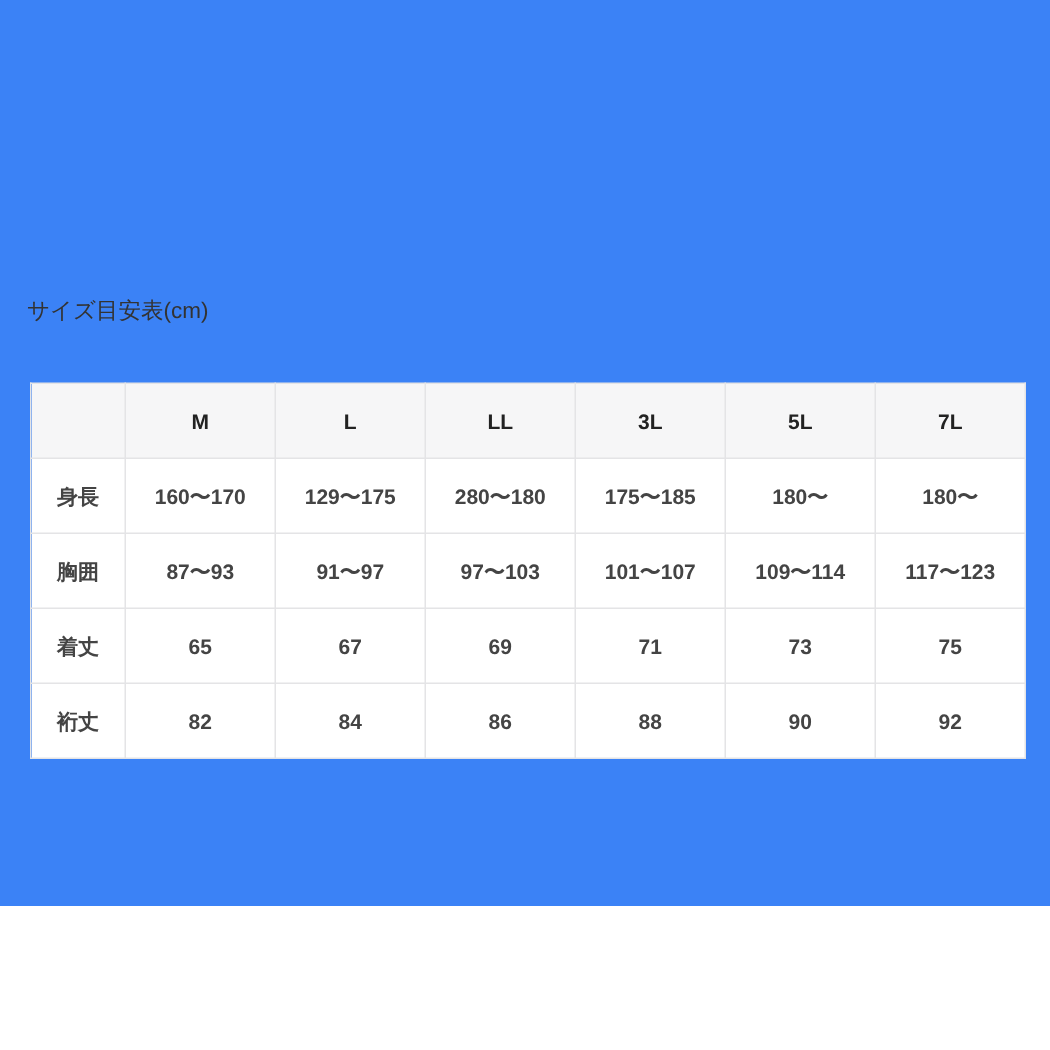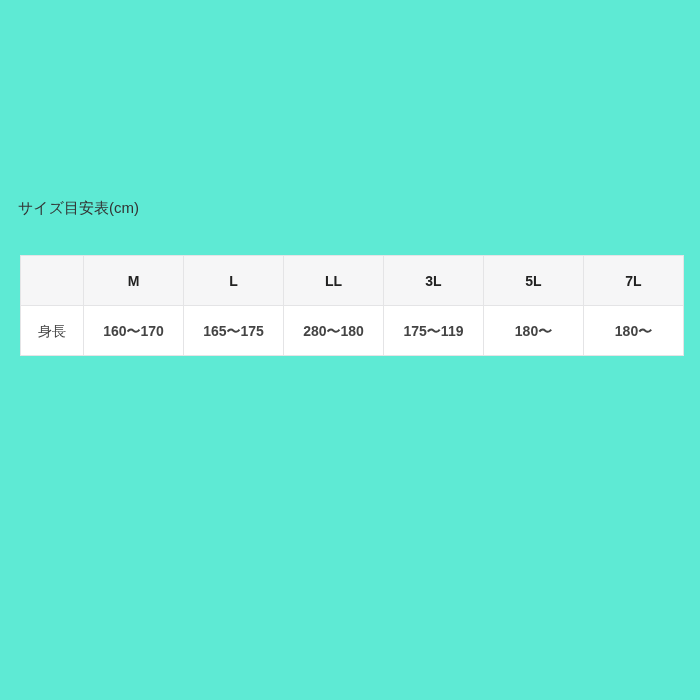--- a/index.html
+++ b/index.html
@@ -3,22 +3,22 @@
 <meta charset="utf-8">
 <style>
   html, body {
     margin: 0;
     padding: 0;
     background: #ffffff;
   }
   .page {
     position: relative;
     width: 700px;
-    height: 700px;
-    background: #5eead4;
+    height: 604px;
+    background: #3b82f6;
     overflow: hidden;
     font-family: "Liberation Sans", "DejaVu Sans", sans-serif;
   }
   .chart-title {
     position: absolute;
     left: 18px;
     top: 198px;
     margin: 0;
     font-size: 15px;
     font-weight: 400;
@@ -44,21 +44,21 @@
     overflow: hidden;
     white-space: nowrap;
   }
   .size-table thead th {
     background: #f6f6f7;
     font-weight: 700;
     color: #222222;
   }
   .size-table tbody th {
     background: #ffffff;
-    font-weight: 400;
+    font-weight: 700;
     color: #444444;
   }
   .size-table tbody td {
     background: #ffffff;
     color: #444444;
     font-weight: bold;
   }
 </style>
 </head>
 <body>
@@ -85,22 +85,49 @@
         <th>LL</th>
         <th>3L</th>
         <th>5L</th>
         <th>7L</th>
       </tr>
     </thead>
     <tbody>
       <tr>
         <th>身長</th>
         <td>160〜170</td>
-        <td>165〜175</td>
+        <td>129〜175</td>
         <td>280〜180</td>
-        <td>175〜119</td>
+        <td>175〜185</td>
         <td>180〜</td>
         <td>180〜</td>
+      </tr>
+      <tr>
+        <th>胸囲</th>
+        <td>87〜93</td>
+        <td>91〜97</td>
+        <td>97〜103</td>
+        <td>101〜107</td>
+        <td>109〜114</td>
+        <td>117〜123</td>
+      </tr>
+      <tr>
+        <th>着丈</th>
+        <td>65</td>
+        <td>67</td>
+        <td>69</td>
+        <td>71</td>
+        <td>73</td>
+        <td>75</td>
+      </tr>
+      <tr>
+        <th>裄丈</th>
+        <td>82</td>
+        <td>84</td>
+        <td>86</td>
+        <td>88</td>
+        <td>90</td>
+        <td>92</td>
       </tr>
     </tbody>
   </table>
 
 </div>
 
 </body></html>

